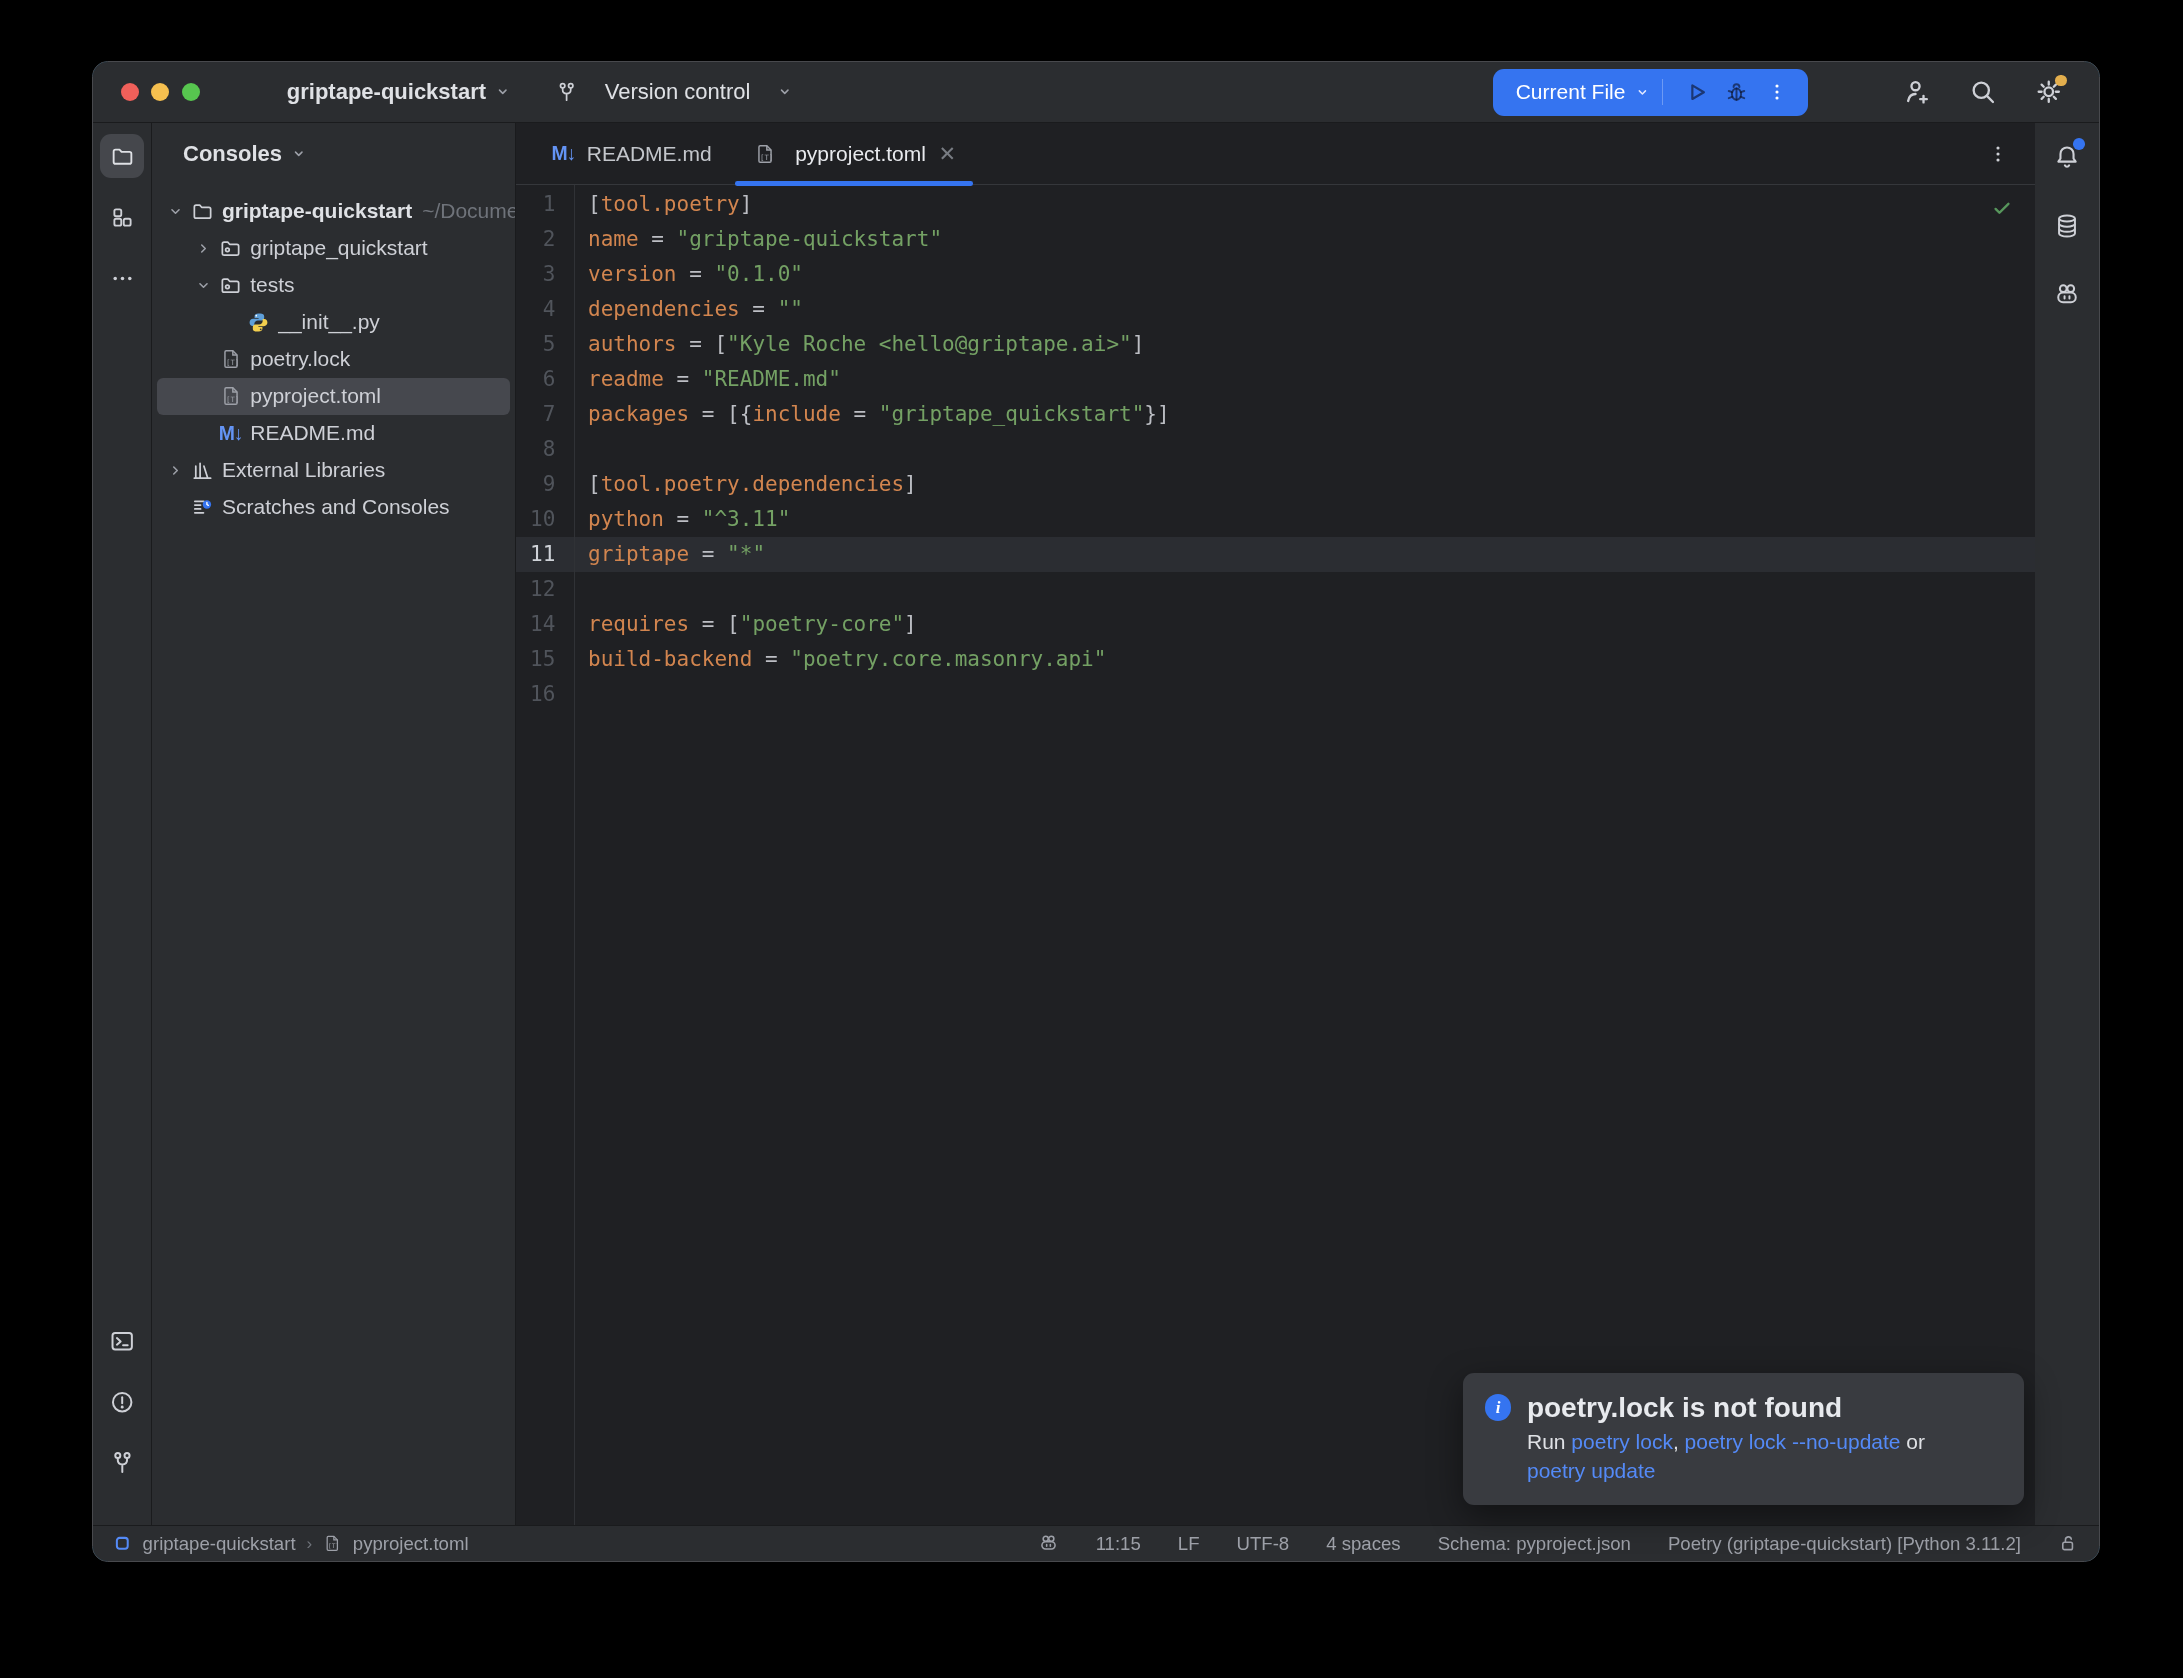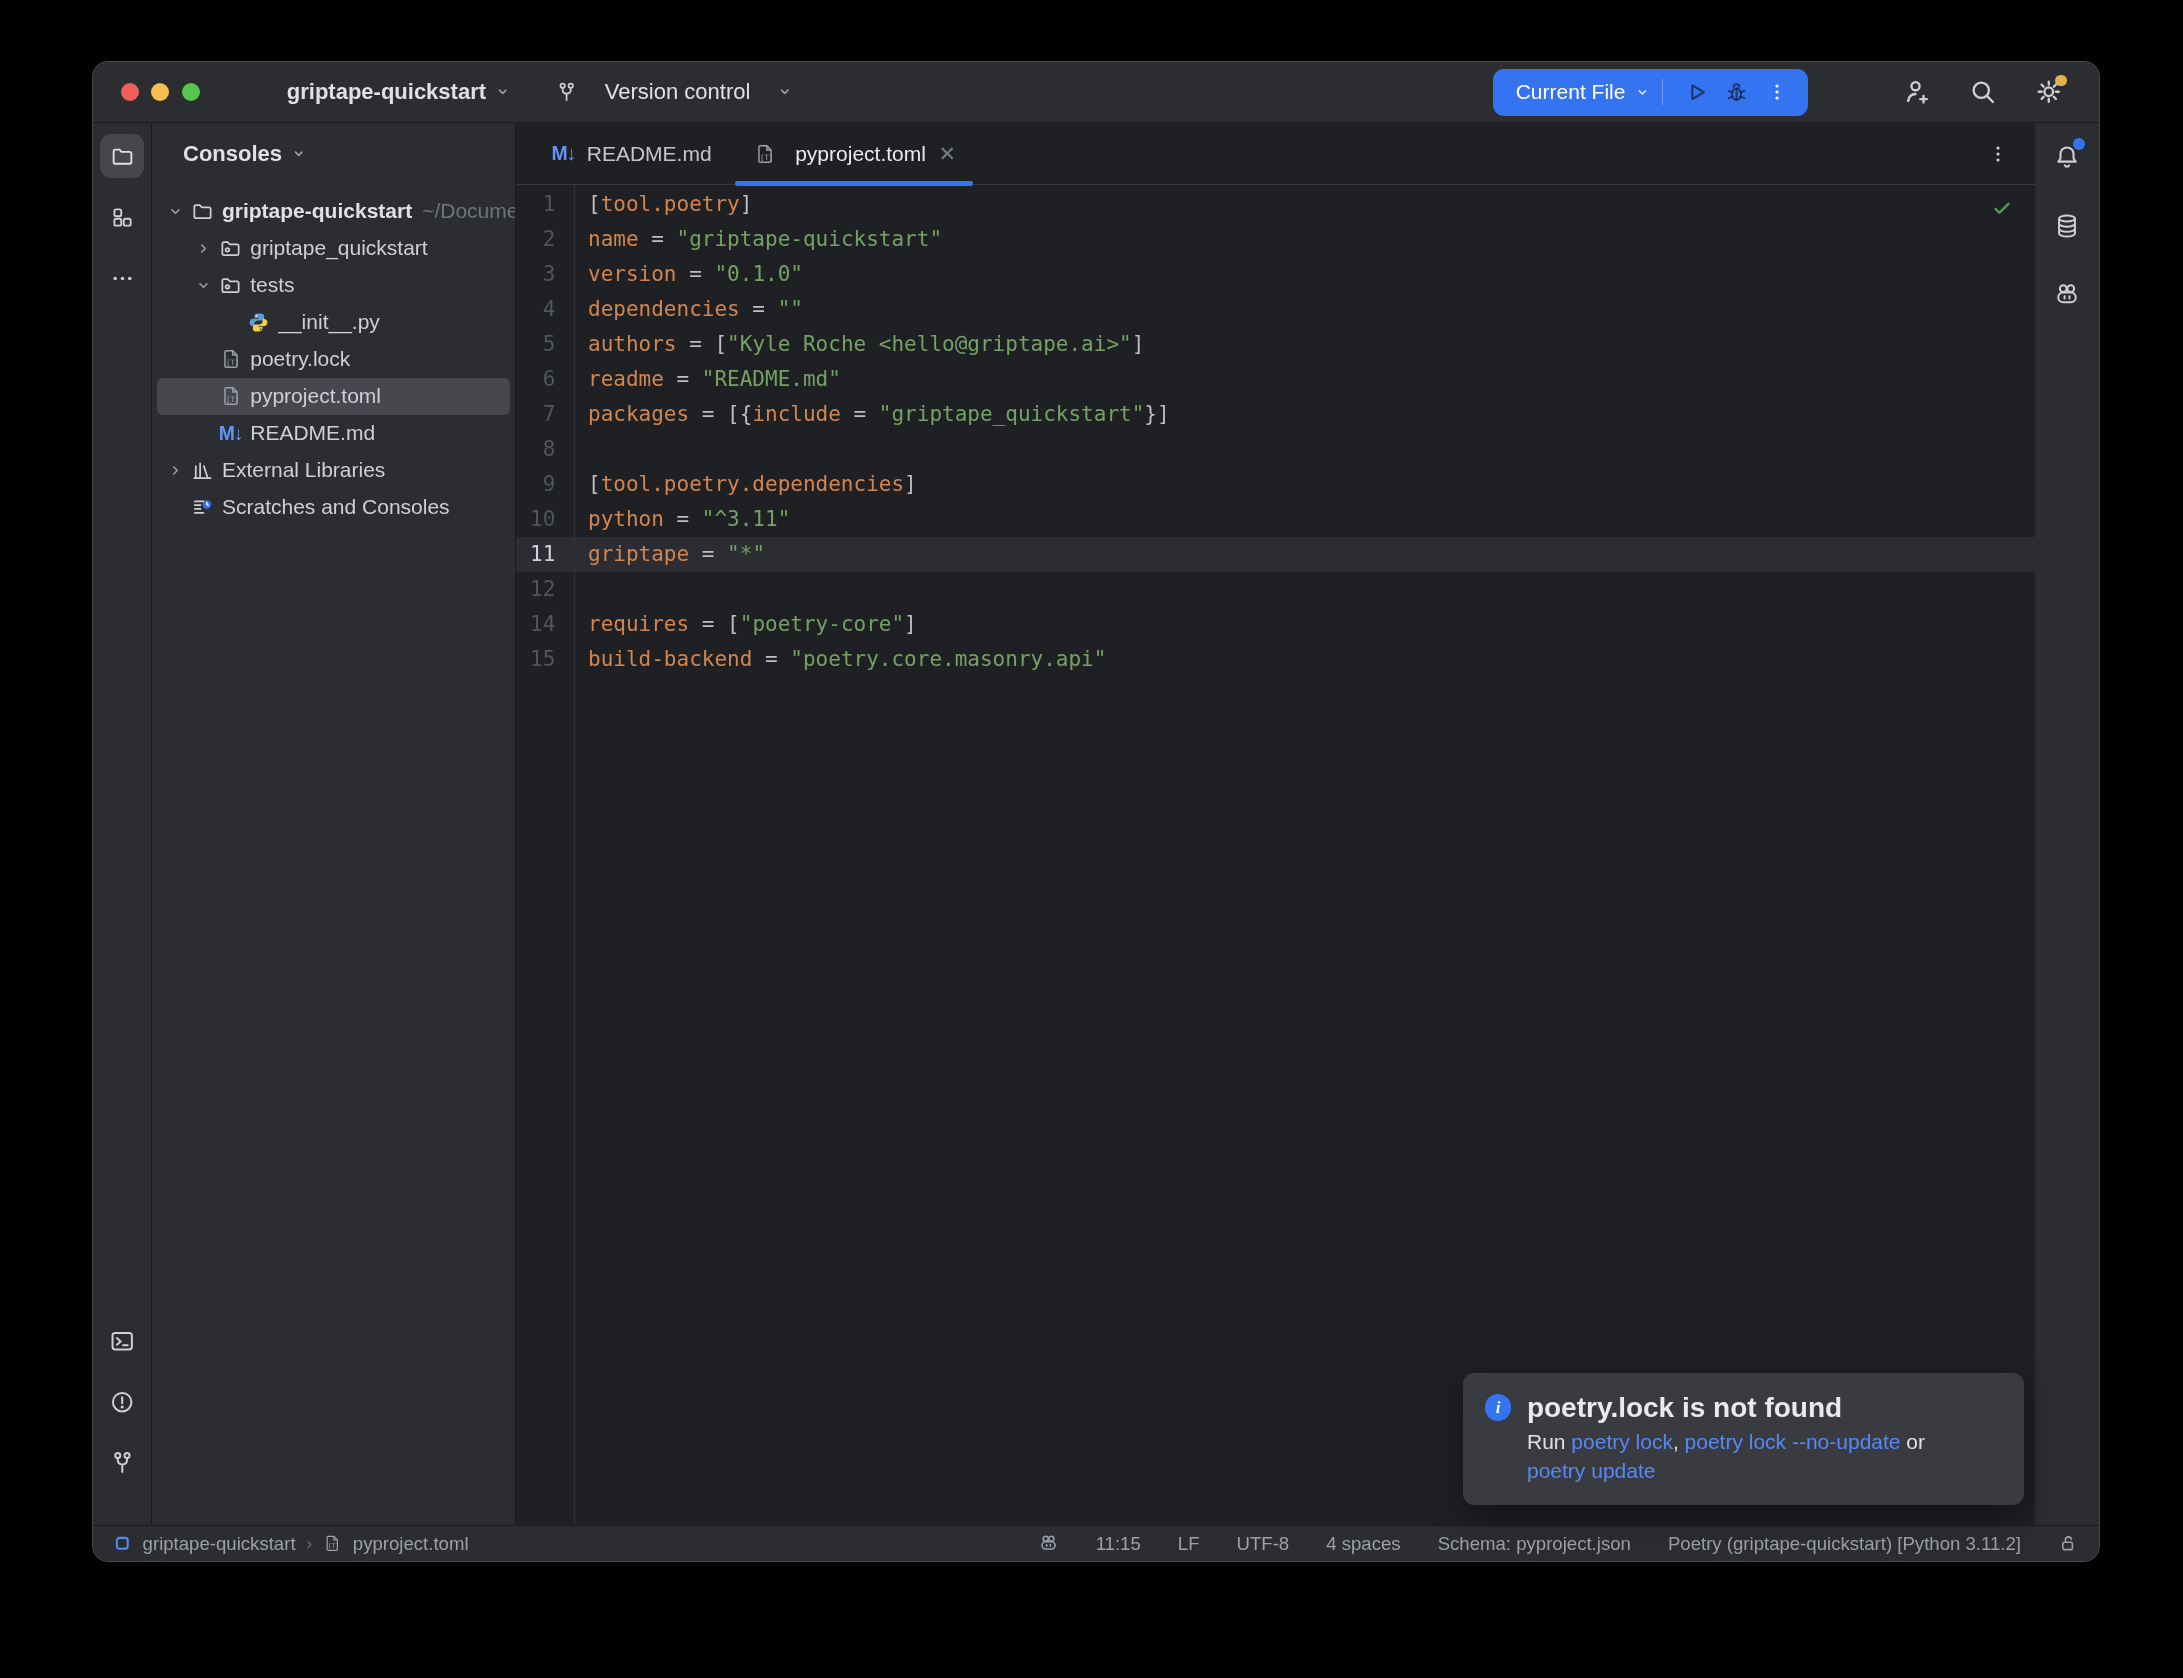--- a/index.html
+++ b/index.html
@@ -431,20 +431,24 @@
               <span class="ct"></span>
             </div>
             <div class="code-line">
               <span class="ln">14</span>
               <span class="ct"><span class="tok-k">requires</span><span class="tok-p"> = [</span><span class="tok-s">"poetry-core"</span><span class="tok-p">]</span></span>
             </div>
             <div class="code-line">
               <span class="ln">15</span>
               <span class="ct"><span class="tok-k">build-backend</span><span class="tok-p"> = </span><span class="tok-s">"poetry.core.masonry.api"</span></span>
             </div>
+            <div class="code-line">
+              <span class="ln">16</span>
+              <span class="ct"></span>
+            </div>
           </div>
       </div>
 
       <div class="right-rail">
         <span class="rrail-btn">
           <svg width="28" height="28" viewBox="0 0 24 24" fill="none" stroke="#ced0d6" stroke-width="1.8" stroke-linejoin="round" stroke-linecap="round">
               <path d="M12 3.8a5.6 5.6 0 0 0-5.6 5.6v3.9L4.6 16h14.8l-1.8-2.7V9.4A5.6 5.6 0 0 0 12 3.8z"></path>
               <path d="M10.2 19.2a2 2 0 0 0 3.6 0"></path>
             </svg>
           <span class="badge-dot bell-badge"></span>

